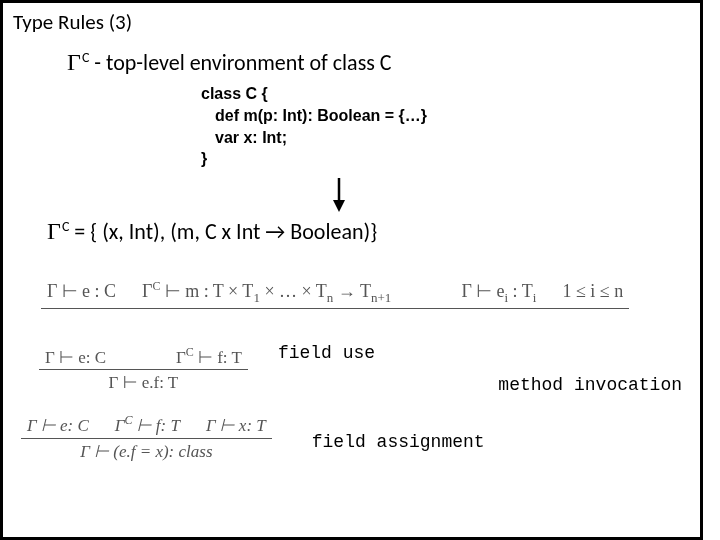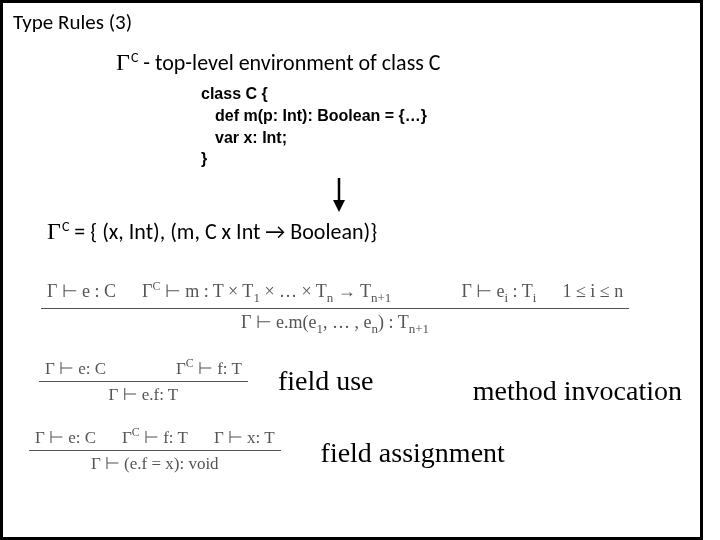--- a/index.html
+++ b/index.html
@@ -19,21 +19,21 @@
     position: relative;
     padding: 4px 8px 8px 8px;
   }
   .title {
     font-size: 21px;
     font-weight: 400;
     margin: 2px 0 10px 2px;
   }
   .line-gamma-def {
     font-size: 22px;
-    margin-left: 105px;
+    margin-left: 56px;
     margin-top: 14px;
   }
   .gamma {
     font-family: 'Times New Roman', serif;
     font-size: 24px;
   }
   .sup {
     font-size: 14px;
     vertical-align: super;
     margin-left: 1px;
@@ -79,43 +79,42 @@
     border-bottom: 1.2px solid #555;
     display: inline-block;
   }
   .rule .bot {
     display: block;
     text-align: center;
   }
   .gap { display:inline-block; width:26px; }
   .biggap { display:inline-block; width:70px; }
   .rule-label {
-    font-family: Liberation Serif, serif;
-    font-size: 28px;
+    font-family: Liberation Mono, monospace;
+    font-size: 18px;
     color: #000;
   }
   .row-method { margin-top: 32px; }
   .row-method-label {
     position: absolute;
     right: 18px;
     top: 372px;
   }
   .row-field {
-    margin-top: 16px;
+    margin-top: 34px;
     display: flex;
-    align-items: center;
   }
   .row-field .rule { font-size: 17px; margin-left: 28px;}
   .row-field .rule-label { margin-left: 30px; }
   .row-assign {
     margin-top: 16px;
     display: flex;
     align-items: center;
   }
-  .row-assign .rule { font-size: 17px; margin-left: 18px; }
+  .row-assign .rule { font-size: 17px; margin-left: 10px; font-style: italic; }
   .row-assign .rule-label { margin-left: 40px; margin-top: 8px; }
   .sub { font-size: 13px; vertical-align: sub; }
   .supc { font-size: 12px; vertical-align: super; }
 </style>
 </head>
 <body>
 
 <div class="slide">
 
   <div class="title">Type Rules (3)</div>
@@ -140,40 +139,37 @@
 
   <div class="gamma-eq">
     <span class="gamma">Γ</span><span class="sup">C</span><span> = { (x, Int), (m, C x Int → Boolean)}</span>
   </div>
 
   <div class="rule-block row-method">
     <div class="rule">
       <span class="top">
         <span>Γ ⊢ e : C</span><span class="gap"></span><span>Γ</span><span class="supc">C</span><span> ⊢ m : T × T</span><span class="sub">1</span><span> × … × T</span><span class="sub">n</span><span> → T</span><span class="sub">n+1</span><span class="biggap"></span><span>Γ ⊢ e</span><span class="sub">i</span><span> : T</span><span class="sub">i</span><span class="gap"></span><span>1 ≤ i ≤ n</span>
       </span>
-      <span class="bot">
-        <span>Γ ⊢ e.m(e</span><span class="sub">1</span><span>, … , e</span><span class="sub">n</span><span>) : T</span><span class="sub">n+1</span>
-      </span>
     </div>
   </div>
   <div class="rule-label row-method-label">method invocation</div>
 
   <div class="row-field">
     <div class="rule">
       <span class="top">
         <span>Γ ⊢ e: C</span><span class="biggap"></span><span>Γ</span><span class="supc">C</span><span> ⊢ f: T</span>
       </span>
       <span class="bot">Γ ⊢ e.f: T</span>
     </div>
     <div class="rule-label">field use</div>
   </div>
 
   <div class="row-assign">
     <div class="rule">
       <span class="top">
         <span>Γ ⊢ e: C</span><span class="gap"></span><span>Γ</span><span class="supc">C</span><span> ⊢ f: T</span><span class="gap"></span><span>Γ ⊢ x: T</span>
       </span>
-      <span class="bot">Γ ⊢ (e.f = x): void</span>
+      <span class="bot">Γ ⊢ (e.f = x): class</span>
     </div>
     <div class="rule-label">field assignment</div>
   </div>
 
 </div>
 
 </body></html>

